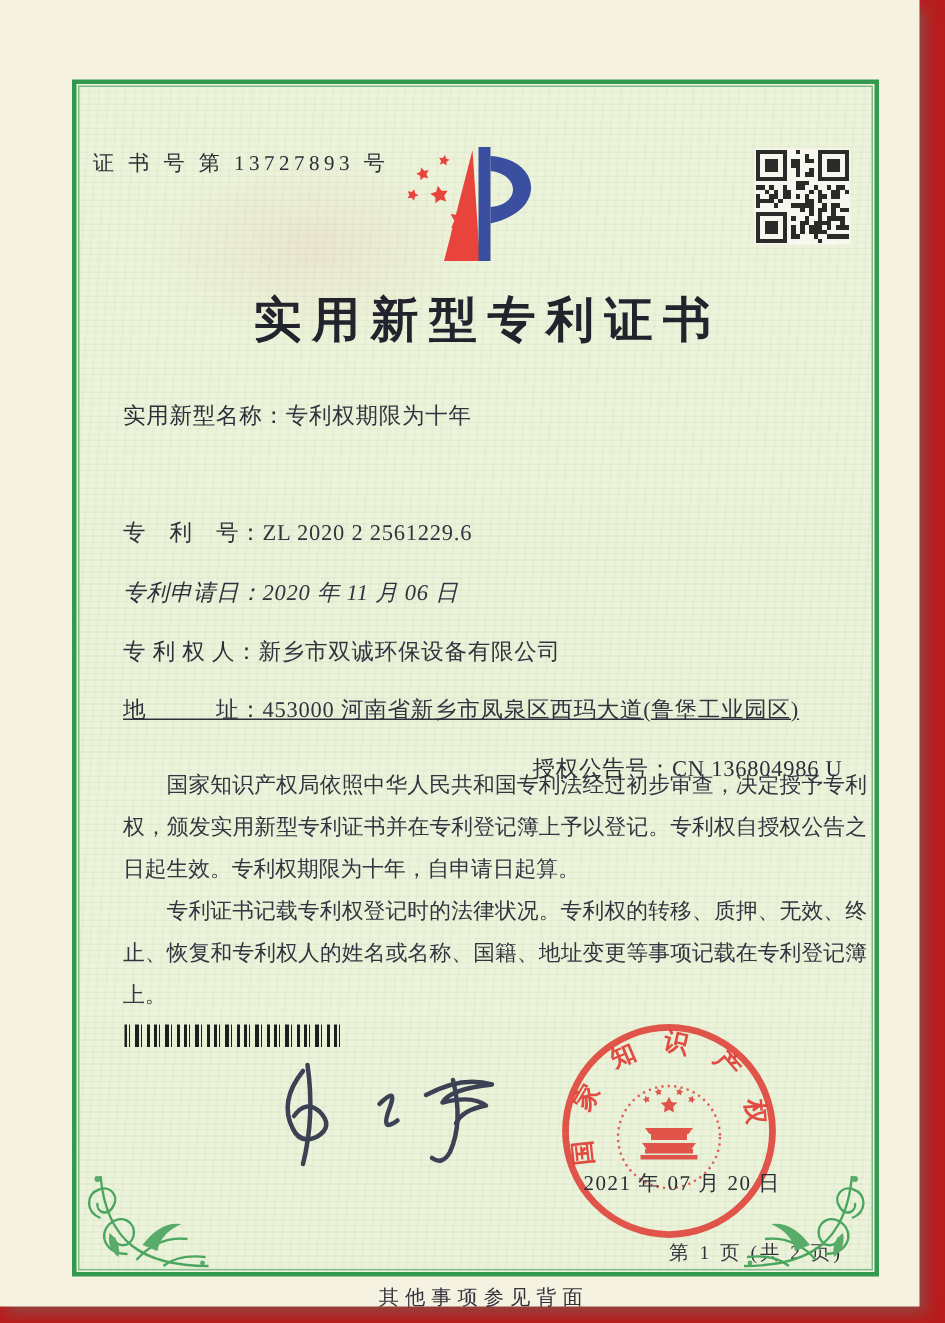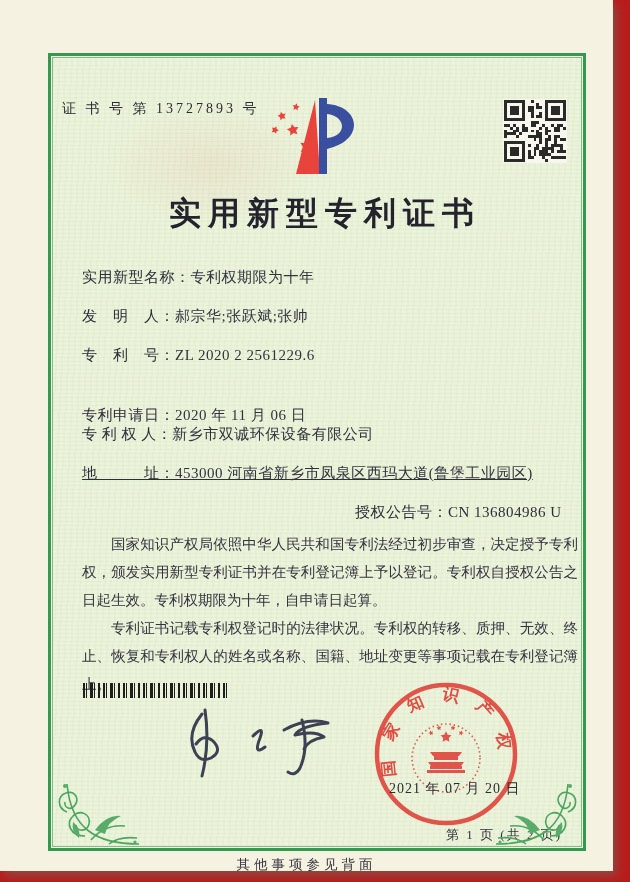--- a/index.html
+++ b/index.html
@@ -26,47 +26,47 @@
           background:#f8f7ef; padding:1px; }
   .qr svg { display:block; width:62px; height:62px; shape-rendering:crispEdges; fill:#2a2a28; }
 
   .title { position:absolute; left:48px; top:192px; width:538px; text-align:center;
            font-size:32px; font-weight:600; letter-spacing:7px; color:#23232e; white-space:nowrap;padding-left:16px; }
 
   .field { position:absolute; left:82px; font-size:15px; color:#2e2e3a; white-space:nowrap; letter-spacing:.5px; }
   .field .flabel { color:#2e2e3a; }
   .field .fvalue { color:#33333f; }
   .f0 { top:268px; } .f1 { top:307px; } .f2 { top:346px; }
-  .f3 { top:406px; } .f4 { top:425px; } .f5 { top:464px;text-decoration:underline; }
+  .f3 { top:386px;font-style:italic; } .f4 { top:425px; } .f5 { top:464px;text-decoration:underline; }
   .grant-row { position:absolute; left:82px; top:503px; font-size:15px; color:#2e2e3a;
                white-space:nowrap; letter-spacing:.5px; }
   .grant-row .g2 { position:absolute; left:273px; top:0; }
 
-  .body-text { position:absolute; left:82px; top:530px; width:496px; color:#343440; }
+  .body-text { position:absolute; left:82px; top:510px; width:496px; color:#343440; }
   .body-text p { font-size:14.5px; line-height:28px; text-indent:2em; text-align:justify; }
 
   .barcode { position:absolute; left:83px; top:683px; width:147px; height:15px;
              background:repeating-linear-gradient(90deg,
                #1e1e1c 0 2px, transparent 2px 3px,
                #1e1e1c 3px 4px, transparent 4px 7px,
                #1e1e1c 7px 10px, transparent 10px 11px,
                #1e1e1c 11px 12px, transparent 12px 15px,
                #1e1e1c 15px 17px, transparent 17px 20px); }
 
   .signer { position:absolute; left:86px; top:728px; font-family:"Liberation Sans","DejaVu Sans",sans-serif;
             font-size:15px; color:#2d2d38; letter-spacing:3px; line-height:29px; }
   .signature { position:absolute; left:150px; top:700px; width:200px; height:90px; }
 
   .seal { position:absolute; left:370px; top:678px; width:152px; height:152px; }
   .seal-date { position:absolute; left:389px; top:780px; font-size:14px; letter-spacing:1px;
                color:#2c2c34; white-space:nowrap; z-index:3; }
 
   .page-indicator { position:absolute; left:48px; top:826px; width:514px; text-align:right;
                     font-size:13px; color:#33333d; letter-spacing:2px; }
-  .back-note { position:absolute; left:0; top:856px; width:613px; text-align:center;
+  .back-note { position:absolute; left:16px; top:856px; width:613px; text-align:center;
                font-size:13.5px; color:#33333d; letter-spacing:4px; }
 
   .ornament { position:absolute; width:90px; height:70px; }
   .orn-left  { left:51px;  top:778px; }
   .orn-right { left:494px; top:778px; transform:scaleX(-1); }
 </style>
 </head>
 <body>
 
 <div class="photo">
@@ -223,23 +223,20 @@
           <rect x="1" y="15" width="5" height="5" fill="#f8f7ef"></rect>
           <rect x="2" y="16" width="3" height="3"></rect>
         </svg>
     </div>
 
     <div class="title">实用新型专利证书</div>
 
     <div class="field f0">
       <span class="flabel">实用新型名称：</span><span class="fvalue">专利权期限为十年</span>
     </div>
-    <div class="field f1">
-      <span class="flabel">发　明　人：</span><span class="fvalue">郝宗华;张跃斌;张帅</span>
-    </div>
     <div class="field f2">
       <span class="flabel">专　利　号：</span><span class="fvalue">ZL 2020 2 2561229.6</span>
     </div>
     <div class="field f3">
       <span class="flabel">专利申请日：</span><span class="fvalue">2020 年 11 月 06 日</span>
     </div>
     <div class="field f4">
       <span class="flabel">专 利 权 人：</span><span class="fvalue">新乡市双诚环保设备有限公司</span>
     </div>
     <div class="field f5">

